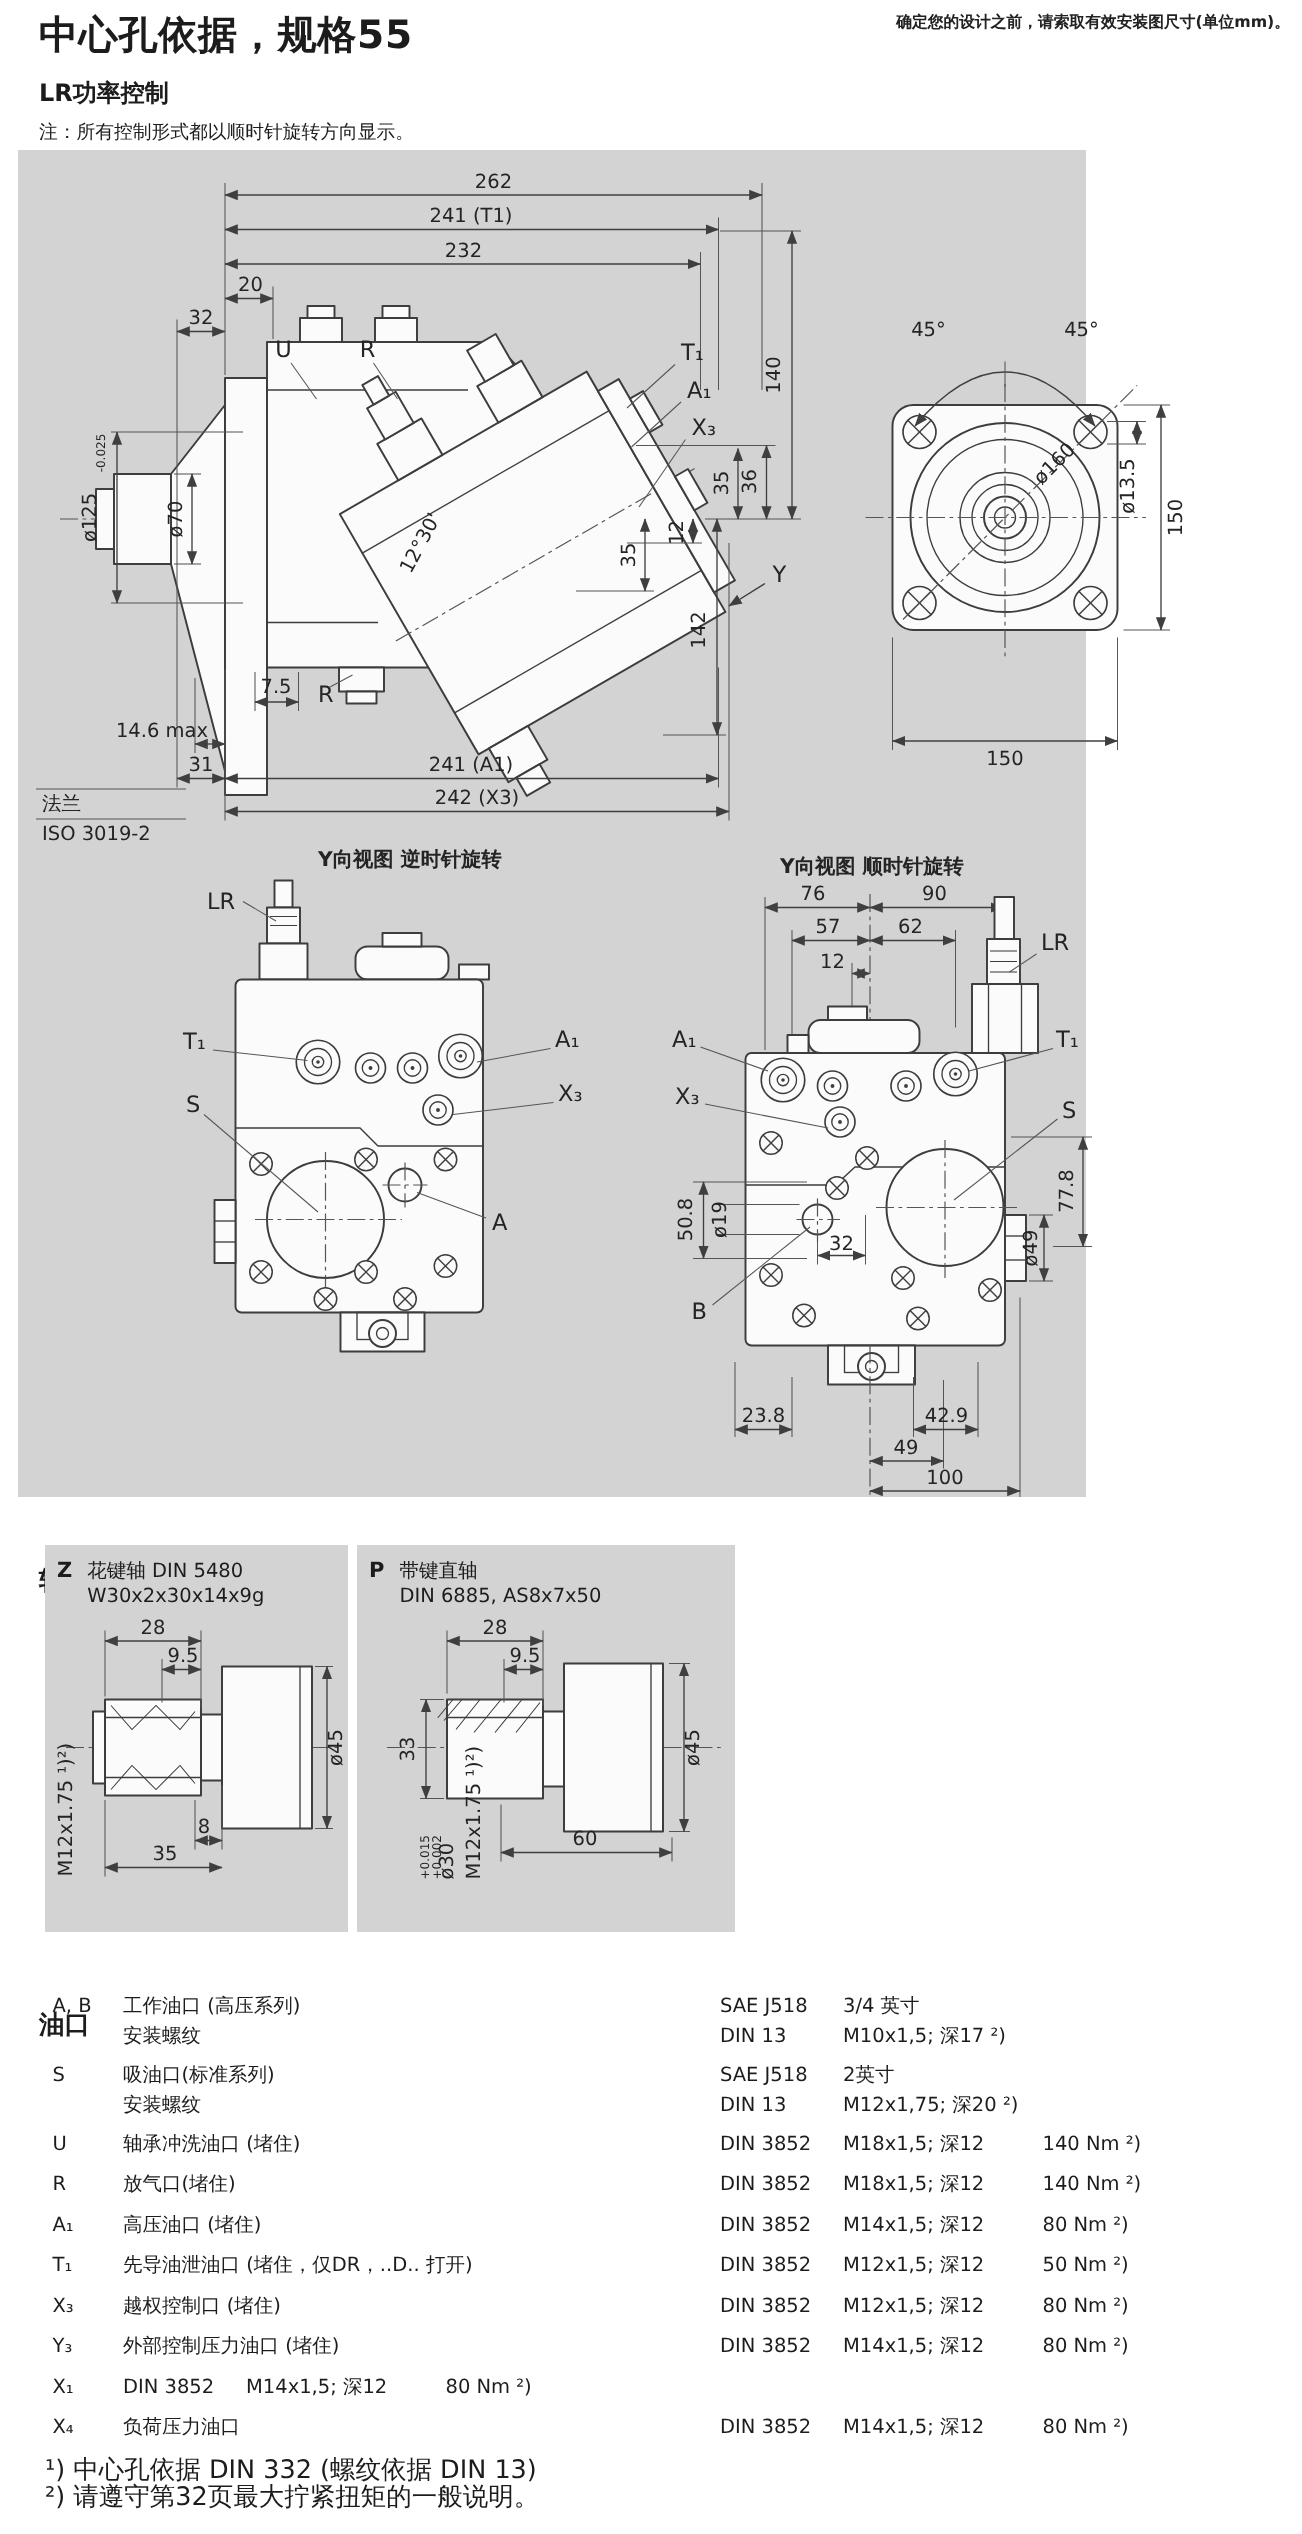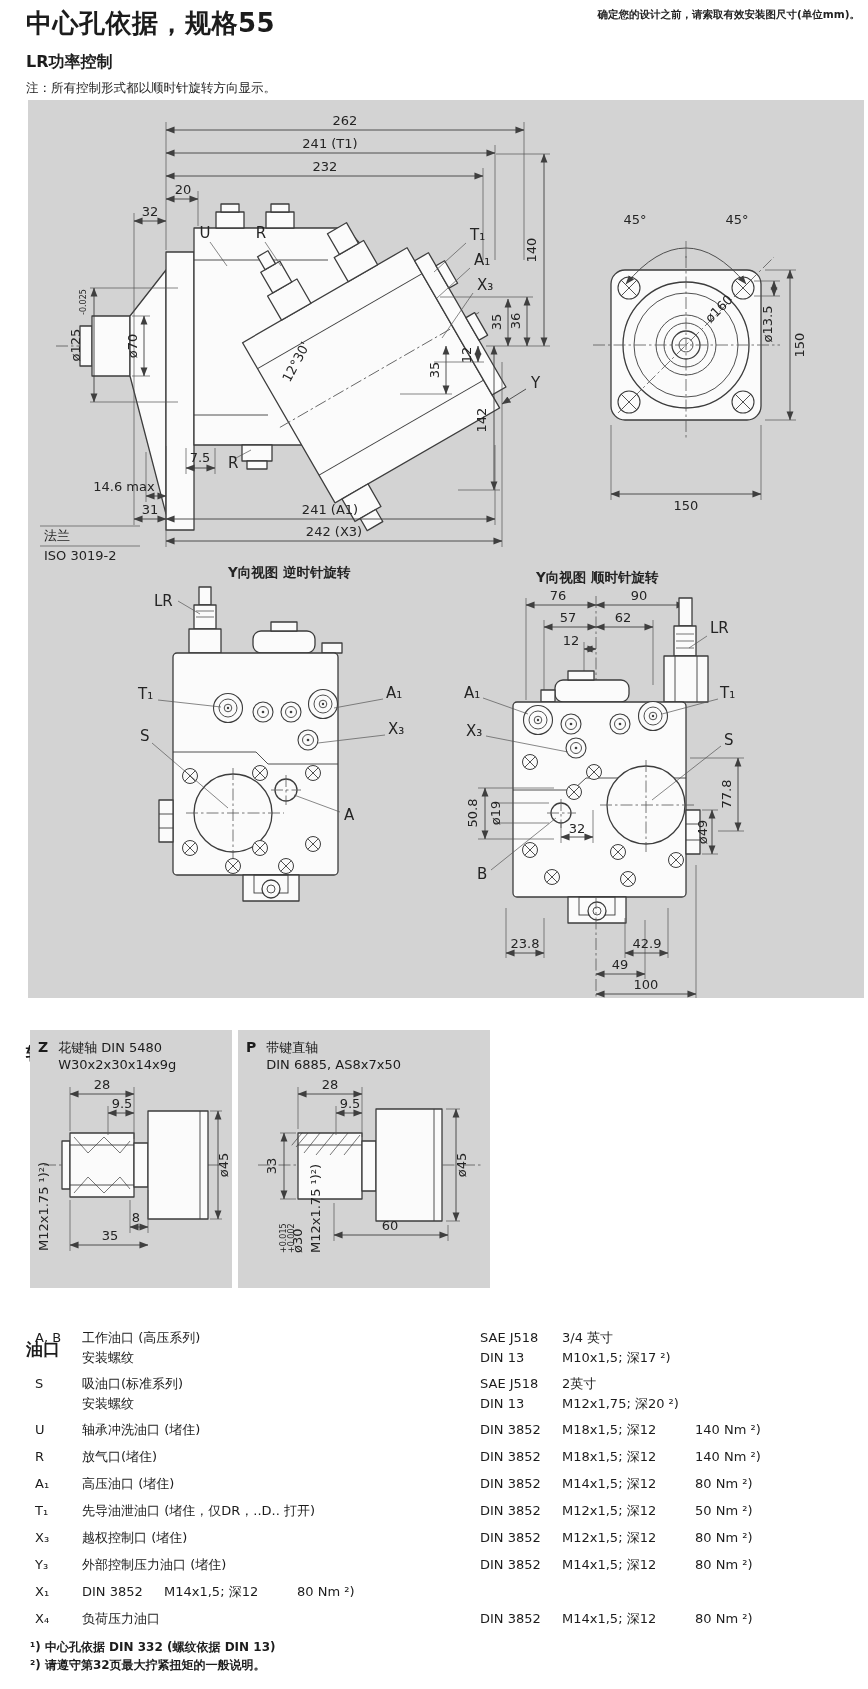--- a/index.html
+++ b/index.html
@@ -7,38 +7,38 @@
     width:868px;height:1689px;position:relative;background:#fff;
     font-family:"DejaVu Sans","Liberation Sans",sans-serif;color:#1c1c1c;
     -webkit-font-smoothing:antialiased;
   }
   .abs{position:absolute;}
   .title{left:26px;top:6px;font-size:26px;font-weight:600;letter-spacing:.5px;}
   .hnote{right:8px;top:8px;font-size:10.5px;font-weight:bold;color:#222;padding-left:40px;}
   .subtitle{left:26px;top:52px;font-size:16px;font-weight:bold;}
   .note{left:26px;top:80px;font-size:12.5px;}
   .panel{background:#d3d3d3;}
-  .mainpanel{left:28px;top:100px;width:836px;height:898px;}
+  .mainpanel{left:12px;top:100px;width:712px;height:898px;}
   .secthead{font-size:17px;font-weight:bold;margin-top:40px;}
   .shafthead{left:26px;top:1002px;}
   .zpanel{left:30px;top:1030px;width:202px;height:258px;}
   .ppanel{left:238px;top:1030px;width:252px;height:258px;}
   .shaft-head{display:flex;gap:10px;padding:9px 8px 2px 8px;font-size:13px;line-height:17px;}
   .shaft-code{font-weight:bold;font-size:14px;}
   .portshead{left:26px;top:1298px;}
   .ports{left:35px;top:1328px;width:806px;font-size:13px;}
   .prow{display:flex;align-items:flex-start;line-height:20px;}
   .prow.two{min-height:46px;}
   .prow.one{min-height:27px;}
   .c-code{width:47px;flex:none;}
   .c-desc{width:398px;flex:none;}
   .c-std{width:82px;flex:none;}
   .c-size{width:133px;flex:none;}
   .c-tq{flex:1;}
-  .fnotes{left:30px;top:1638px;font-size:12px;line-height:18px;font-weight:bold;}
+  .fnotes{left:30px;top:1638px;font-size:17px;line-height:18px;}
   
   svg{display:block;}
   .ol{fill:#fbfbfb;stroke:#3d3d3d;stroke-width:1.3;stroke-linejoin:round;}
   .il{fill:none;stroke:#3d3d3d;stroke-width:0.9;}
   .hl{stroke:#3d3d3d;stroke-width:0.7;}
   .dl{stroke:#3f3f3f;stroke-width:0.9;fill:none;}
   .wl{stroke:#555;stroke-width:0.7;}
   .cl{stroke:#555;stroke-width:0.8;fill:none;stroke-dasharray:12 3 2.5 3;}
   text{font-family:"DejaVu Sans","Liberation Sans",sans-serif;fill:#242424;}
   .dt{font-size:13px;}

